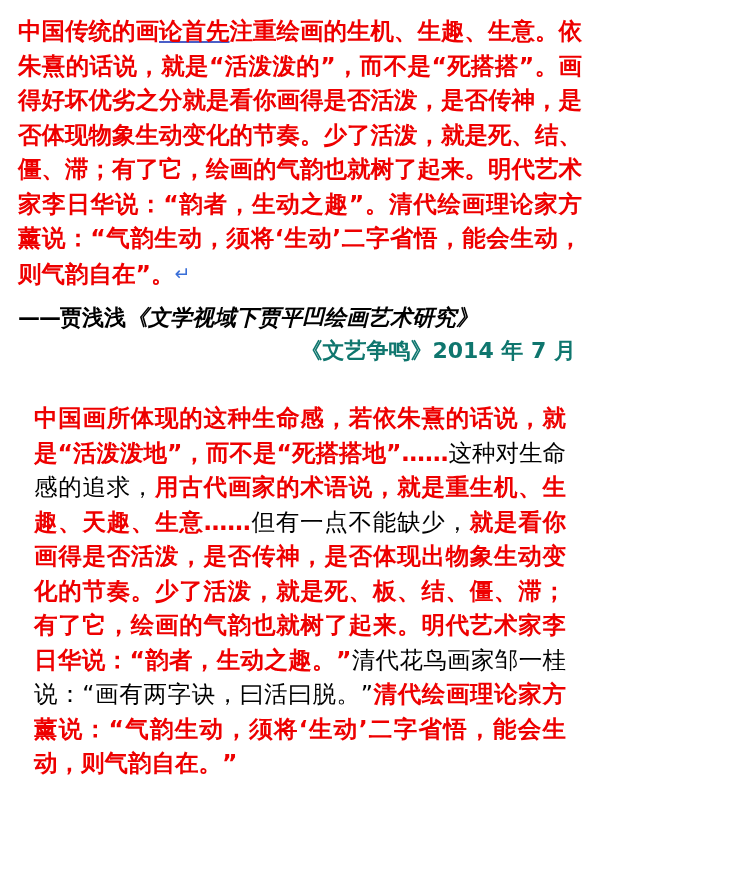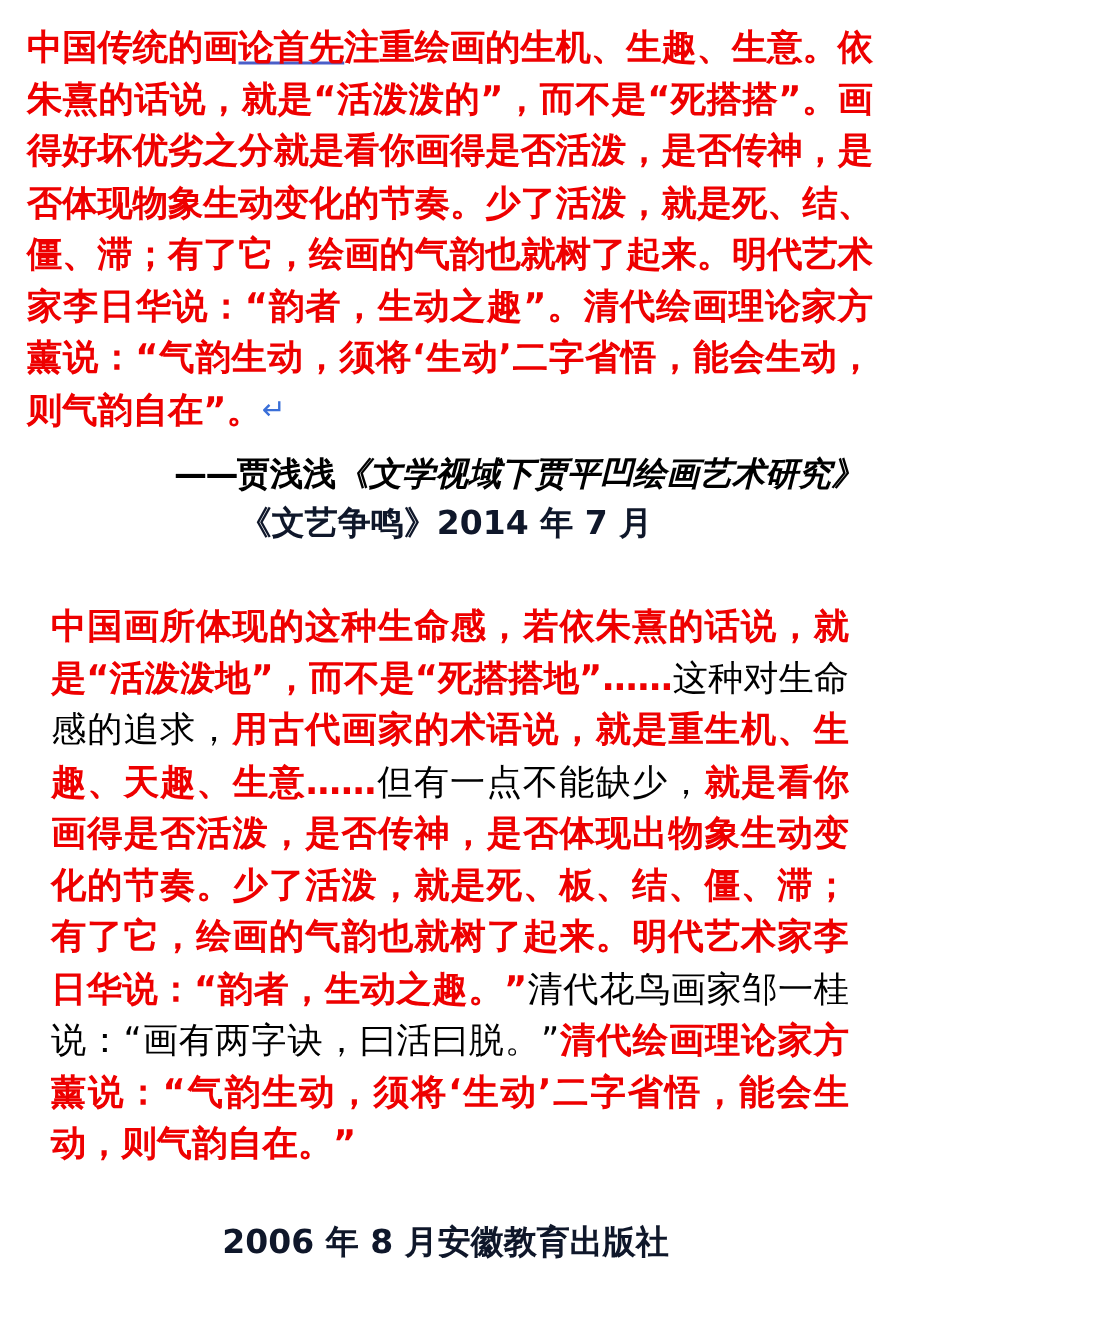--- a/index.html
+++ b/index.html
@@ -42,36 +42,35 @@
     text-decoration-thickness: 2px;
     text-underline-offset: 2px;
   }
   .pilcrow {
     color: #3a6fd8;
     font-weight: normal;
     font-size: 19px;
     vertical-align: 2px;
   }
   .attrib {
-    text-align: right;
     font-size: 22px;
     line-height: 33px;
     font-weight: bold;
     color: #000000;
     padding-right: 6px;
   }
   .attrib .italic {
     font-style: italic;
   }
   .attrib-sub {
-    text-align: center;
+    text-align: right;
     font-size: 22px;
     line-height: 33px;
     font-weight: bold;
-    color: #0f172a;
+    color: #0f766e;
     padding-right: 6px;
   }
   .spacer-lg { height: 18px; }
   .spacer-md { height: 10px; }
   .spacer-sm { height: 6px; }
   .p1 { margin: 0; }
   .p2 { margin: 16px; }
   .dash { letter-spacing: -1px; }
 </style>
 </head>
@@ -97,17 +96,14 @@
 
   <div class="block p2">
     <span class="red">中国画所体现的这种生命感，若依朱熹的话说，就是“活泼泼地”，而不是“死搭搭地”……</span><span class="black">这种对生命感的追求，</span><span class="red">用古代画家的术语说，就是重生机、生趣、天趣、生意……</span><span class="black">但有一点不能缺少，</span><span class="red">就是看你画得是否活泼，是否传神，是否体现出物象生动变化的节奏。少了活泼，就是死、板、结、僵、滞；有了它，绘画的气韵也就树了起来。明代艺术家李日华说：“韵者，生动之趣。”</span><span class="black">清代花鸟画家邹一桂说：“画有两字诀，曰活曰脱。”</span><span class="red">清代绘画理论家方薰说：“气韵生动，须将‘生动’二字省悟，能会生动，则气韵自在。”</span>
   </div>
 
   <div class="spacer-sm"></div>
 
 
   <div class="spacer-md"></div>
 
-  <div class="attrib-sub">
-    <span>2006 年 8 月安徽教育出版社</span>
-  </div>
 
 </div>
 
 </body></html>

